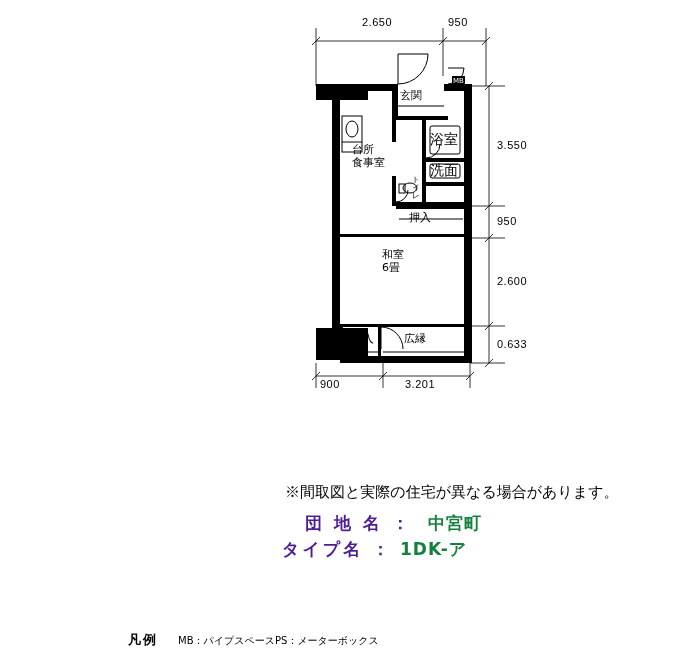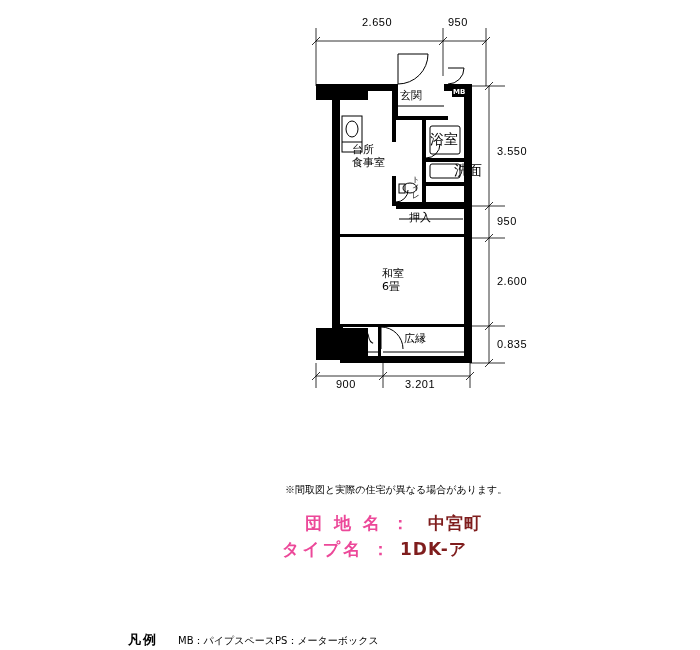--- a/index.html
+++ b/index.html
@@ -48,38 +48,38 @@
     line-height: 1.15;
     white-space: nowrap;
     color: #000;
   }
   .room-label.sm { font-size: 14px; }
   .room-label.xs { font-size: 7.5px; line-height: 1.05; }
 
   
   .note {
     font-family: Liberation Mono, monospace;
-    font-size: 10px;
+    font-size: 15px;
     color: #000;
     white-space: nowrap;
   }
   .info-label {
     font-family: "DejaVu Sans", sans-serif;
     font-size: 17px;
     font-weight: bold;
     letter-spacing: 3px;
-    color: #ec4899;
+    color: #4c1d95;
     white-space: nowrap;
   }
   .info-value {
     font-family: "DejaVu Sans", sans-serif;
     font-size: 17px;
     font-weight: bold;
     letter-spacing: 1px;
-    color: #7f1d1d;
+    color: #15803d;
     white-space: nowrap;
   }
   .legend-title {
     font-family: "DejaVu Sans", sans-serif;
     font-size: 13px;
     font-weight: bold;
     letter-spacing: 2px;
     color: #000;
     white-space: nowrap;
   }
@@ -240,46 +240,46 @@
 
     <g stroke="#000" stroke-width="1">
       <line x1="336" y1="140" x2="336" y2="185"></line>
       <line x1="338" y1="140" x2="338" y2="185"></line>
     </g>
   </svg>
 
   <div class="abs dim" style="left:362px; top:0px;">2.650</div>
   <div class="abs dim" style="left:448px; top:0px;">950</div>
 
-  <div class="abs dim-v" style="left:497px; top:129px;">3.550</div>
+  <div class="abs dim-v" style="left:497px; top:123px;">3.550</div>
   <div class="abs dim-v" style="left:497px; top:199px;">950</div>
   <div class="abs dim-v" style="left:497px; top:259px;">2.600</div>
-  <div class="abs dim-v" style="left:497px; top:322px;">0.835</div>
-
-  <div class="abs dim" style="left:336px; top:362px;">900</div>
+  <div class="abs dim-v" style="left:497px; top:322px;">0.633</div>
+
+  <div class="abs dim" style="left:320px; top:362px;">900</div>
   <div class="abs dim" style="left:405px; top:362px;">3.201</div>
 
   <div class="abs room-label" style="left:400px; top:74px; width:44px;">玄関</div>
 
-  <div class="abs mb-box" style="left:452px; top:71px;font-weight:bold;">MB</div>
+  <div class="abs mb-box" style="left:452px; top:60px;">MB</div>
 
   <div class="abs room-label" style="left:352px; top:128px; width:48px; white-space:pre;">台所
 食事室</div>
 
   <div class="abs room-label sm" style="left:430px; top:115px; width:32px;">浴室</div>
 
-  <div class="abs room-label sm" style="left:454px; top:146px; width:32px;">洗面</div>
+  <div class="abs room-label sm" style="left:430px; top:146px; width:32px;">洗面</div>
 
   <div class="abs room-label xs" style="left:412px; top:160px; width:10px; white-space:pre;">ト
 イ
 レ</div>
 
   <div class="abs room-label" style="left:409px; top:196px; width:44px;">押入</div>
 
-  <div class="abs room-label" style="left:382px; top:252px; width:44px; white-space:pre;">和室
+  <div class="abs room-label" style="left:382px; top:233px; width:44px; white-space:pre;">和室
 6畳</div>
 
   <div class="abs room-label sm" style="left:346px; top:313px; width:32px;">物入</div>
 
   <div class="abs room-label" style="left:404px; top:317px; width:44px;">広縁</div>
 
 </div>
 
 <div class="abs note" style="left:285px; top:483px;">※間取図と実際の住宅が異なる場合があります。</div>
 

